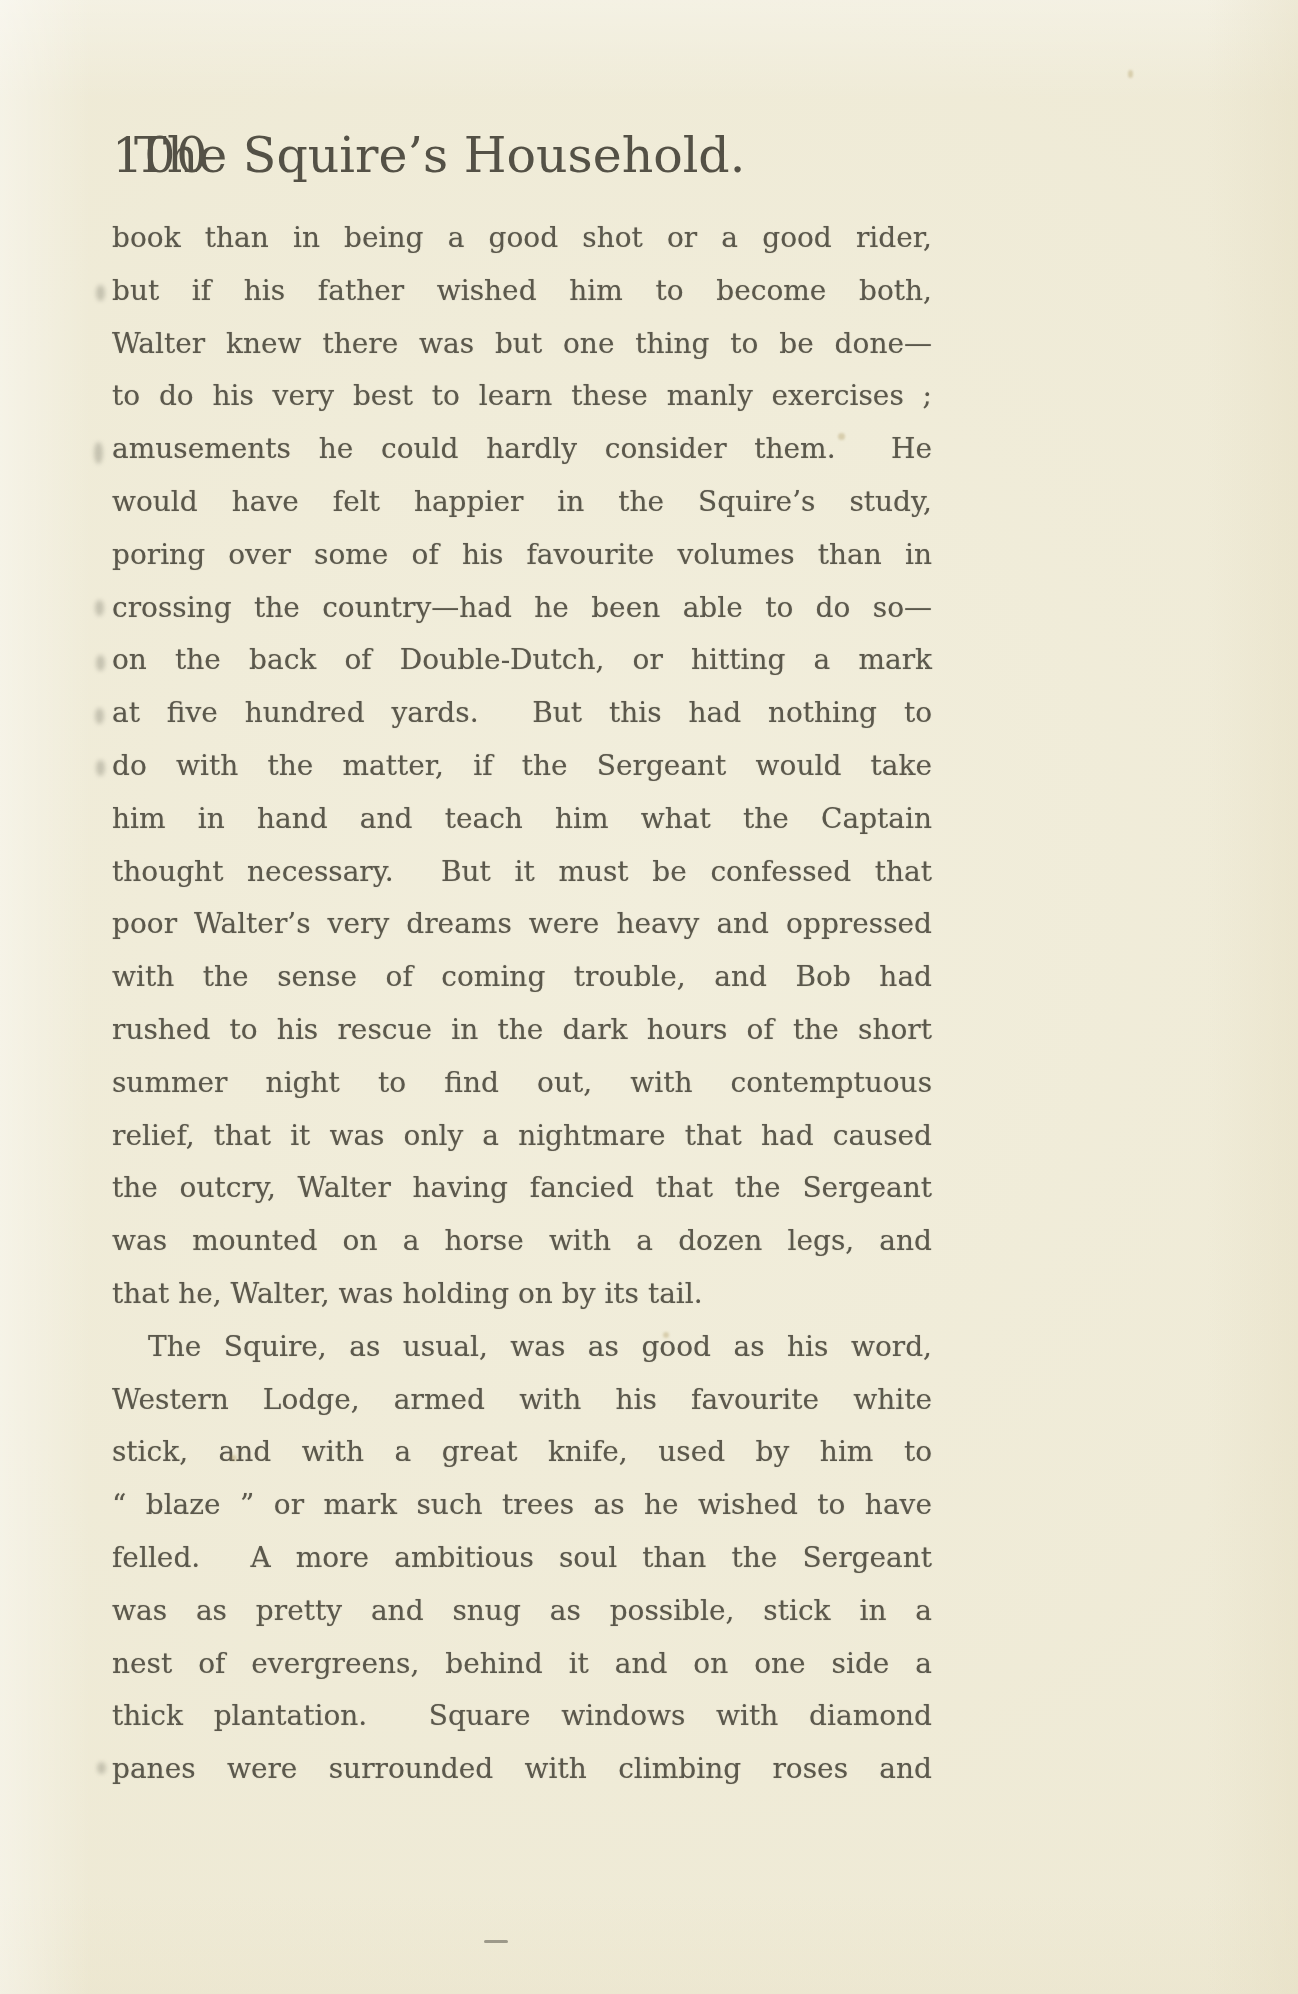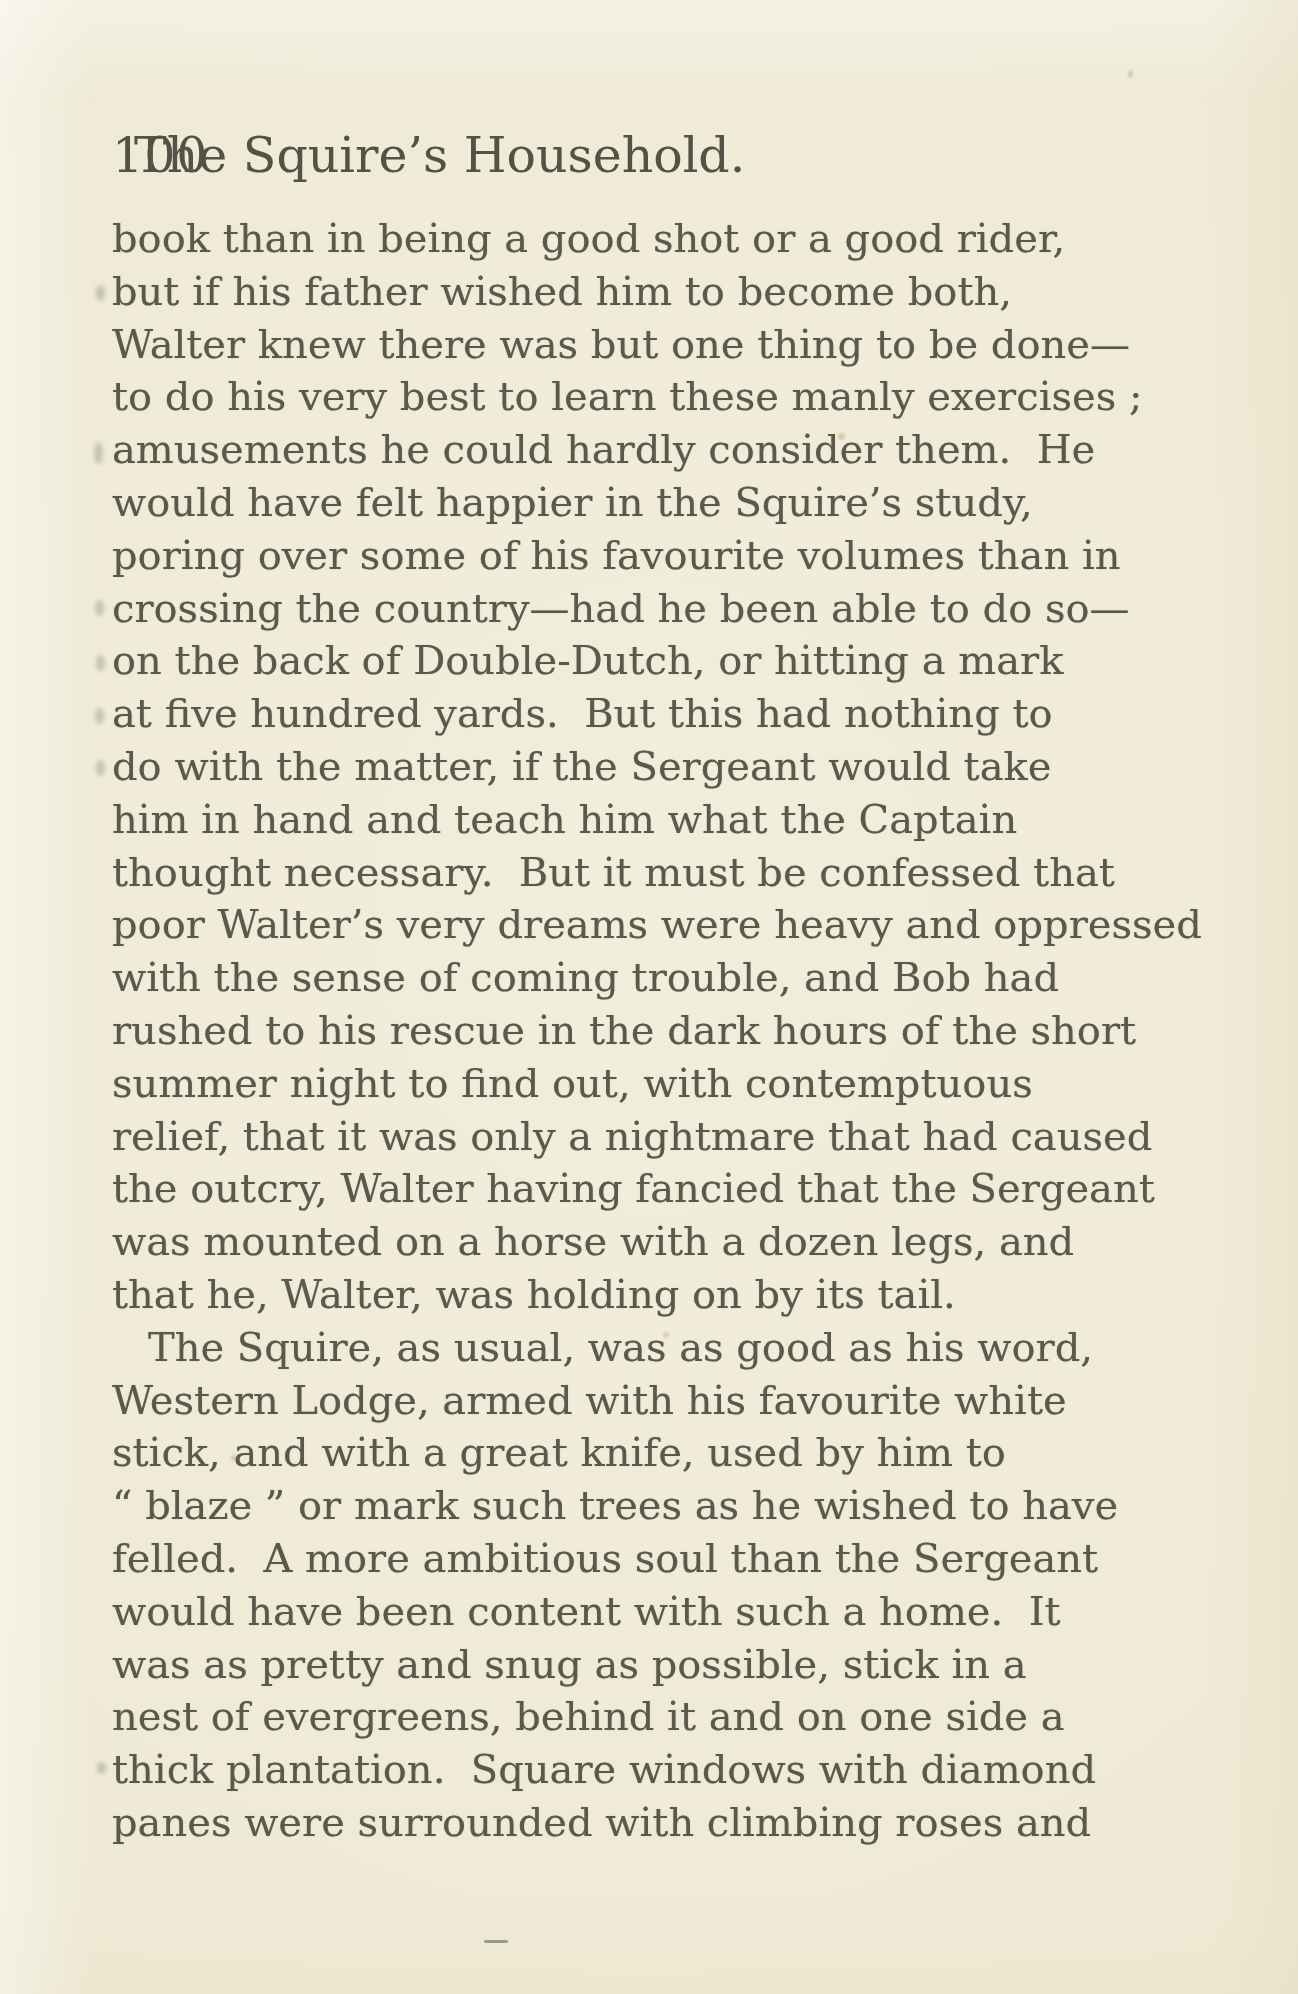--- a/index.html
+++ b/index.html
@@ -46,21 +46,21 @@
     position: absolute;
     left: 112px;
     top: 212px;
     width: 820px;
   }
   .para { margin: 0; }
   .line {
     display: block;
     height: 52.8px;
     line-height: 52.8px;
-    font-size: 40px;
+    font-size: 28px;
     text-align: justify;
     text-align-last: justify;
     text-shadow: 0 0 1px rgba(91,88,76,0.45);
     white-space: nowrap;
   }
   .line.endpara { text-align-last: left; }
   .line.firstindent { text-indent: 36px; }
   .stray-dash {
     position: absolute;
     left: 484px;
@@ -128,21 +128,20 @@
         <div class="line">the outcry, Walter having fancied that the Sergeant</div>
         <div class="line">was mounted on a horse with a dozen legs, and</div>
         <div class="line endpara">that he, Walter, was holding on by its tail.</div>
       </div>
       <div class="para">
         <div class="line firstindent">The Squire, as usual, was as good as his word,</div>
         <div class="line">Western Lodge, armed with his favourite white</div>
         <div class="line">stick, and with a great knife, used by him to</div>
         <div class="line">“ blaze ” or mark such trees as he wished to have</div>
         <div class="line">felled.&nbsp; A more ambitious soul than the Sergeant</div>
-        <div class="line">would have been content with such a home.&nbsp; It</div>
         <div class="line">was as pretty and snug as possible, stick in a</div>
         <div class="line">nest of evergreens, behind it and on one side a</div>
         <div class="line">thick plantation.&nbsp; Square windows with diamond</div>
         <div class="line">panes were surrounded with climbing roses and</div>
       </div>
     </main>
 
   <div class="stray-dash"></div>
 
   <div class="smudge s1"></div>

